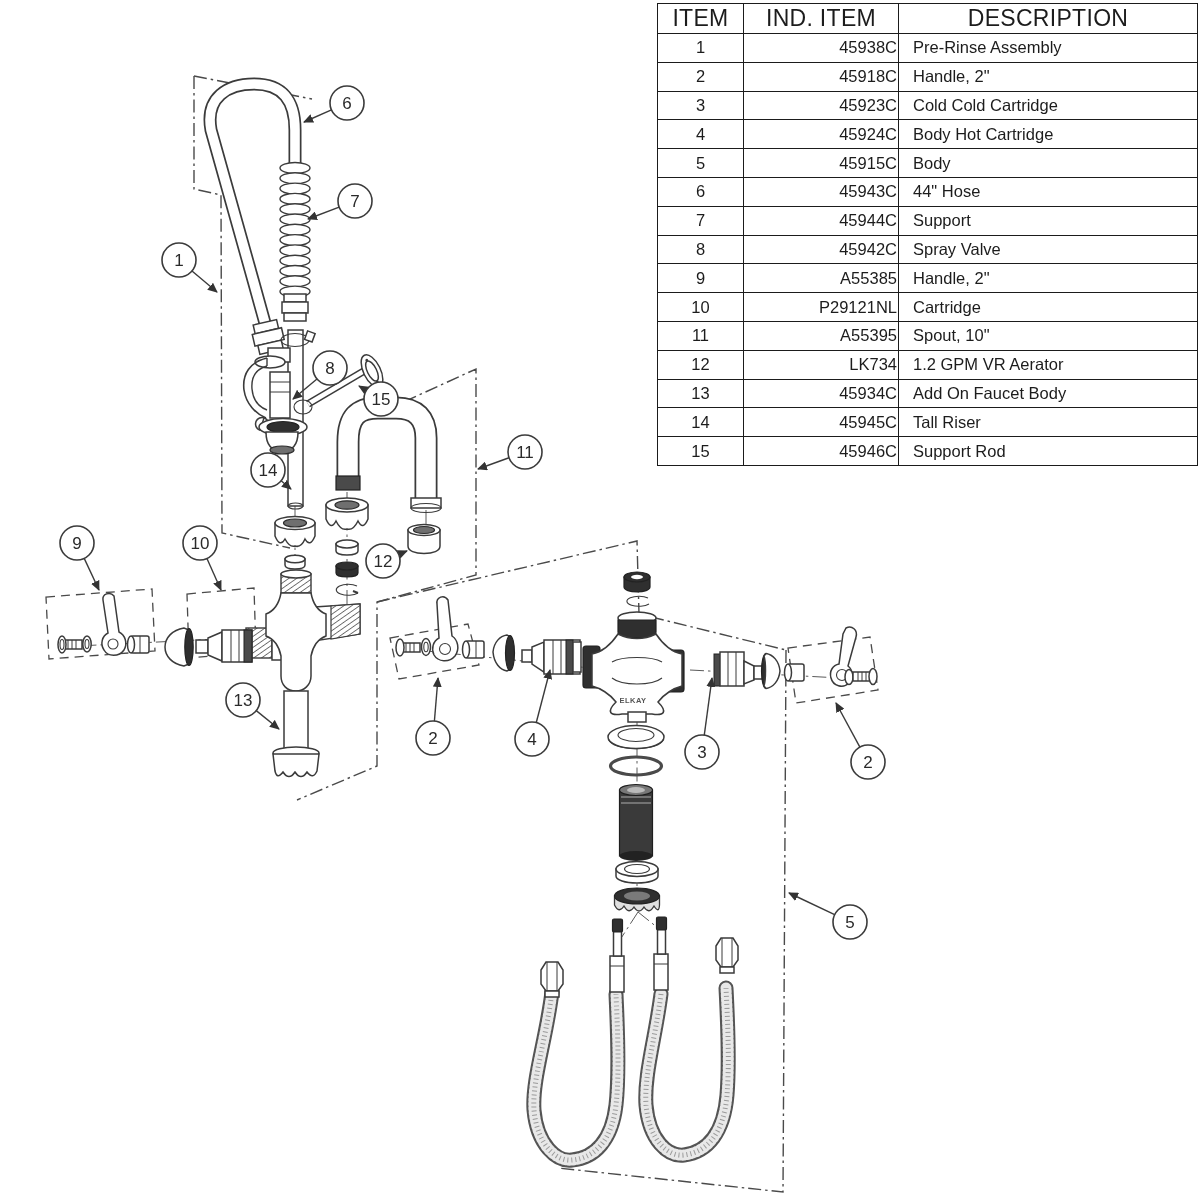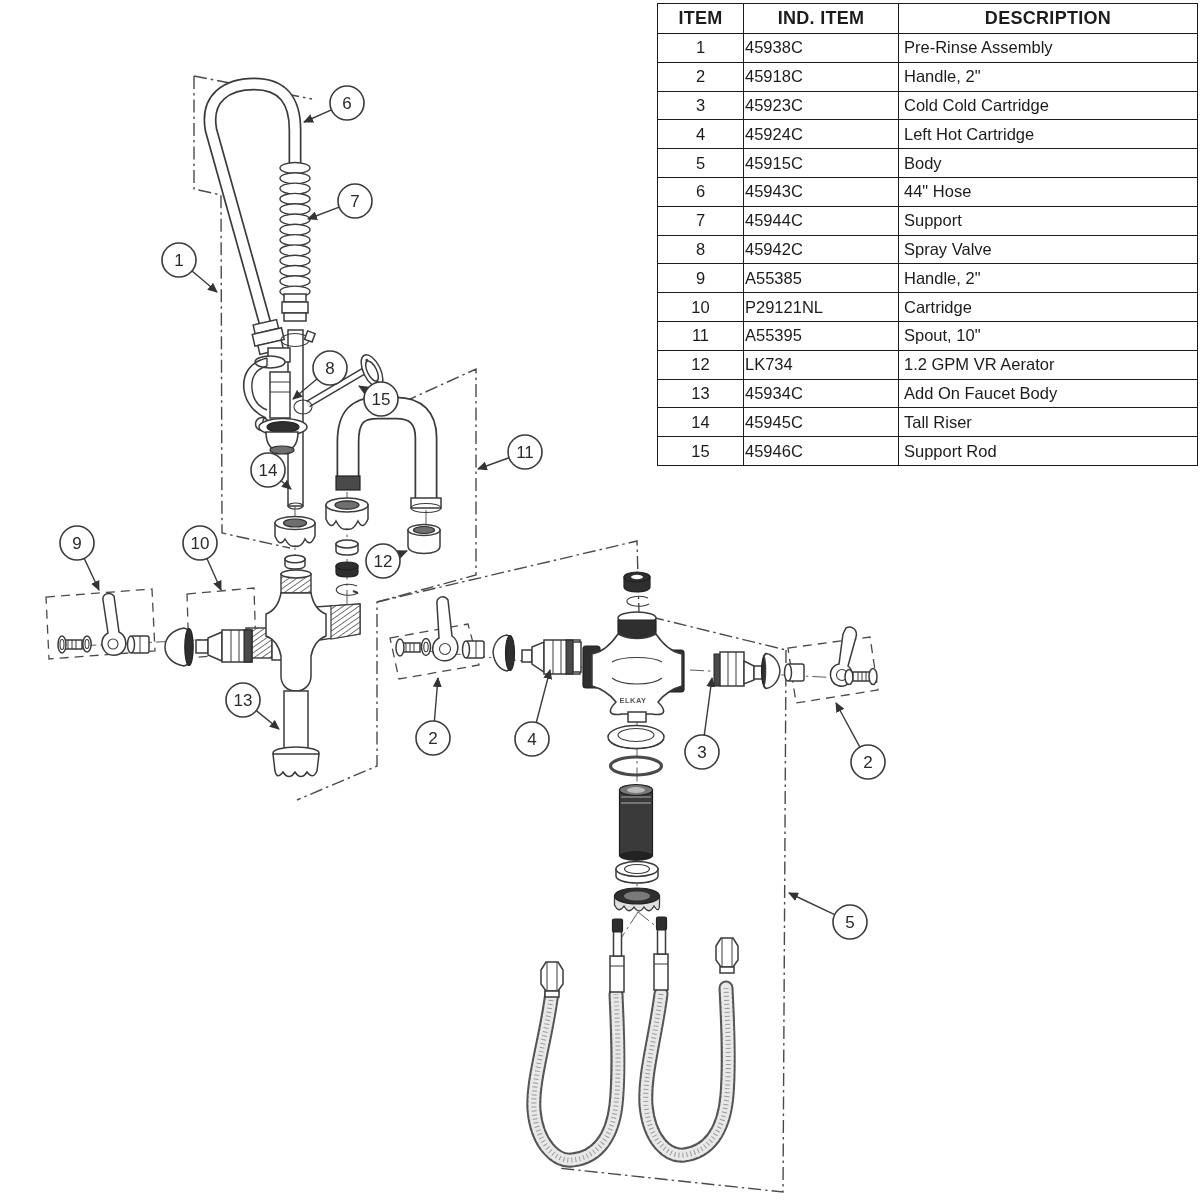--- a/index.html
+++ b/index.html
@@ -3,25 +3,25 @@
 <meta charset="utf-8">
 <style>
   html,body{margin:0;padding:0;background:#fff;}
   .canvas{position:relative;width:1200px;height:1200px;background:#fff;overflow:hidden;
           font-family:"Liberation Sans",sans-serif;color:#1c1c1c;}
   .diagram-svg{position:absolute;left:0;top:0;}
   
   .parts-table{position:absolute;left:657px;top:3px;width:540px;border-collapse:collapse;
                table-layout:fixed;background:#fff;}
   .parts-table th,.parts-table td{border:1.6px solid #1b1b1b;white-space:nowrap;overflow:hidden;}
-  .parts-table th{height:27px;font-size:18px;font-weight:bold;text-align:center;letter-spacing:.3px;}
+  .parts-table th{height:27px;font-size:23px;font-weight:normal;text-align:center;letter-spacing:.3px;}
   .parts-table td{height:25.8px;font-size:16.5px;}
   .parts-table .c0{text-align:center;}
-  .parts-table .c1{text-align:left;}
-  .parts-table .c2{text-align:left;padding-left:5px;}
+  .parts-table .c1{text-align:right;}
+  .parts-table .c2{text-align:left;padding-left:14px;}
   col.w-item{width:86px;} col.w-part{width:155px;} col.w-desc{width:299px;}
   
   .ln{stroke:#3b3b3b;fill:none;}
   .bdry{stroke:#4a4a4a;stroke-width:1.4;fill:none;stroke-dasharray:13 4 2.5 4;}
   .dashbox{stroke:#4a4a4a;stroke-width:1.3;fill:none;stroke-dasharray:9 6;}
   .axis{stroke:#5a5a5a;stroke-width:1;fill:none;stroke-dasharray:14 4 2.5 4;}
   .tube-o{stroke:#3b3b3b;fill:none;}
   .tube-i{stroke:#fff;fill:none;}
   .part{stroke:#3b3b3b;stroke-width:1.5;fill:#fff;}
   .part-thin{stroke:#3b3b3b;stroke-width:1.1;fill:none;}
@@ -476,21 +476,21 @@
           <td class="c2">Handle, 2"</td>
         </tr>
         <tr>
           <td class="c0">3</td>
           <td class="c1">45923C</td>
           <td class="c2">Cold Cold Cartridge</td>
         </tr>
         <tr>
           <td class="c0">4</td>
           <td class="c1">45924C</td>
-          <td class="c2">Left Hot Cartridge</td>
+          <td class="c2">Body Hot Cartridge</td>
         </tr>
         <tr>
           <td class="c0">5</td>
           <td class="c1">45915C</td>
           <td class="c2">Body</td>
         </tr>
         <tr>
           <td class="c0">6</td>
           <td class="c1">45943C</td>
           <td class="c2">44" Hose</td>

